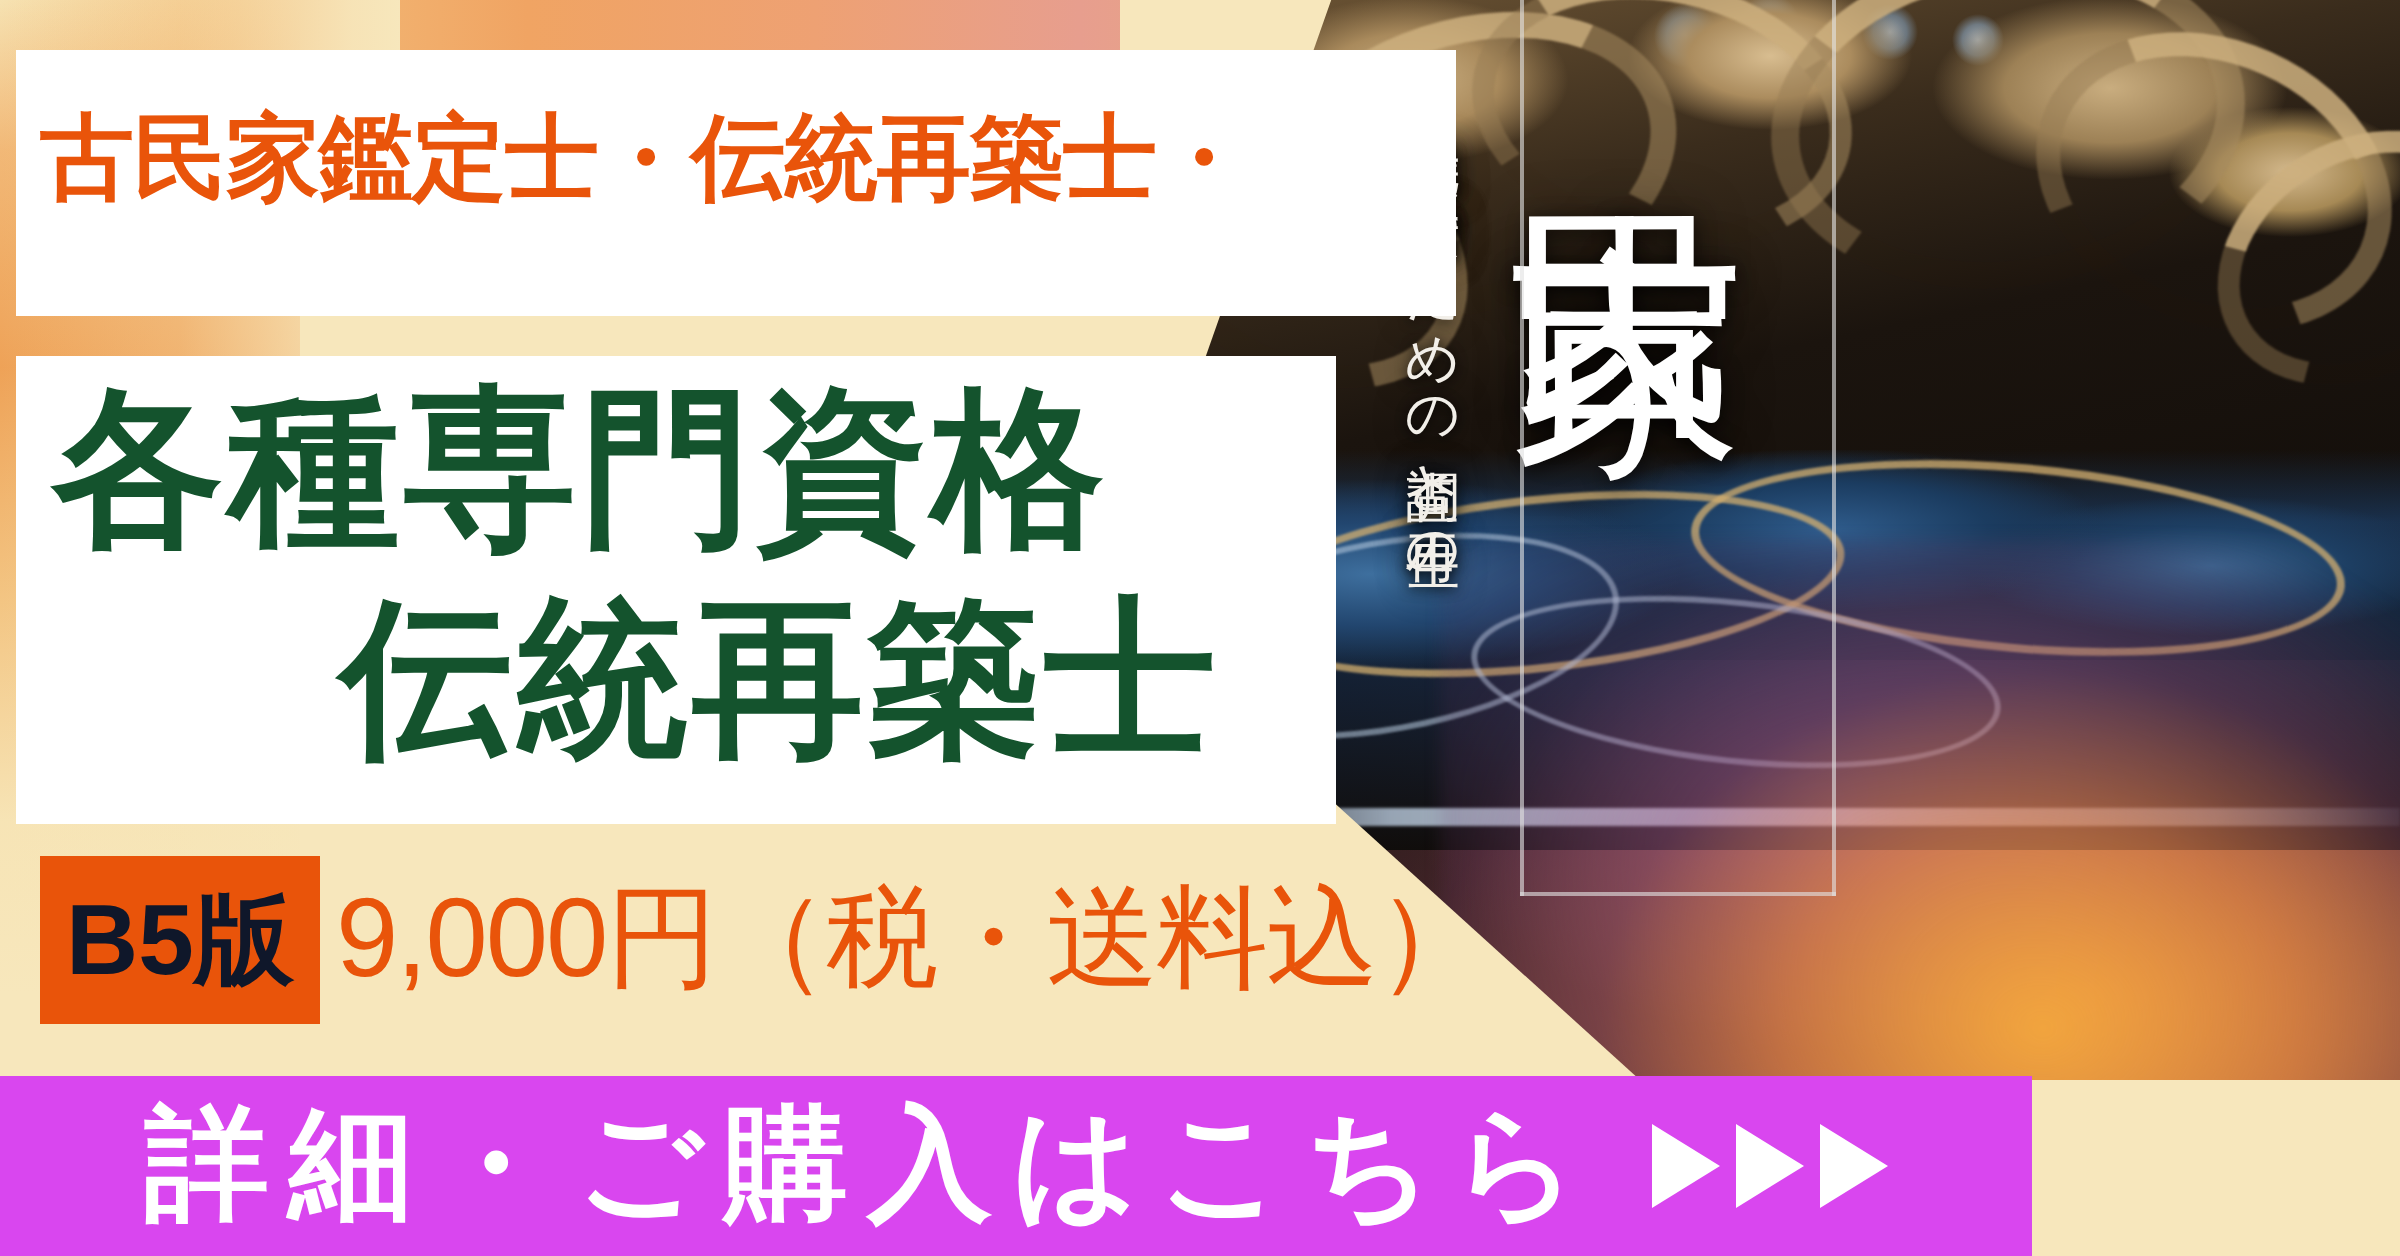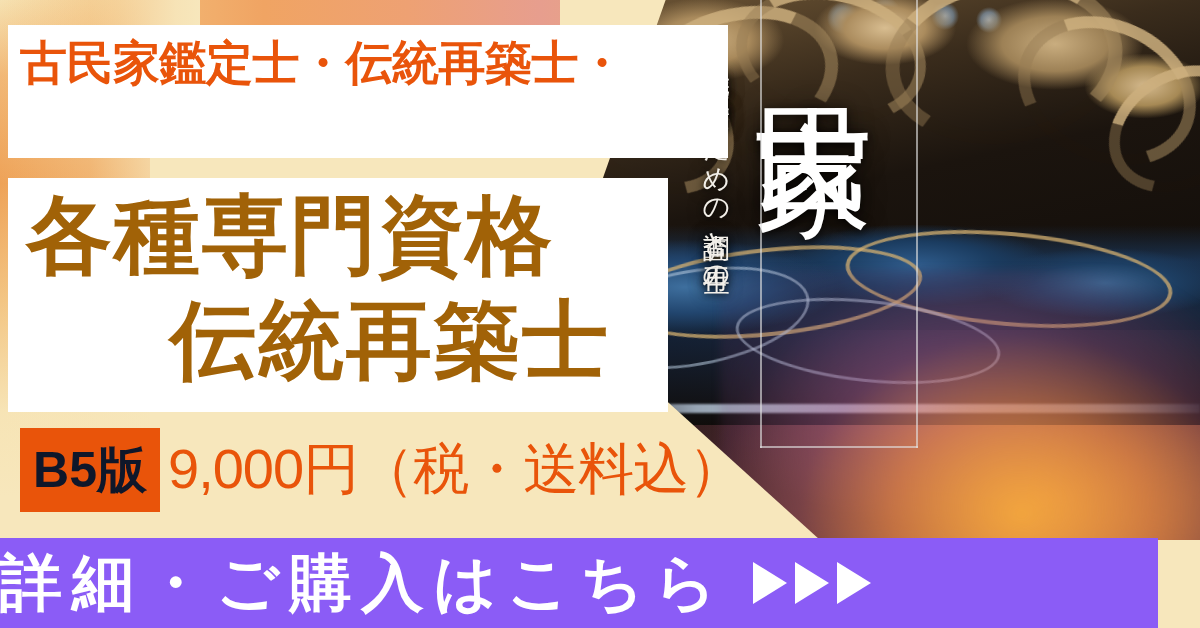--- a/index.html
+++ b/index.html
@@ -263,28 +263,28 @@
     left: 20px; top: 32px;
     width: 710px;
     z-index: 12;
     color: #E9540A;
     font-size: 47px;
     font-weight: 700;
     line-height: 1.32;
     letter-spacing: -0.5px;
     white-space: nowrap;
   }
-  .creds .line { display: block; }
+  .creds .line { display: block; margin-top: 16px; }
 
   .headline {
     position: absolute;
     left: 8px; top: 183px;
     width: 729px;
     z-index: 12;
-    color: #a16207;
+    color: #14532d;
     font-weight: 700;
     font-size: 86px;
     line-height: 1.22;
     letter-spacing: 2px;
   }
   .headline .l1 {
     display: block;
     padding-left: 18px;
   }
   .headline .l2 {
@@ -321,25 +321,26 @@
     font-size: 56px;
     font-weight: 400;
     letter-spacing: -1px;
     white-space: nowrap;
   }
 
   
   .cta {
     position: absolute;
     left: 0; bottom: 0;
-    width: 1158px;
+    width: 1016px;
     height: 90px;
-    background: #8b5cf6;
+    background: #d946ef;
     display: flex;
     align-items: center;
+    justify-content: center;
     z-index: 20;
     cursor: pointer;
   }
 
   .cta-text {
     color: #ffffff;
     font-size: 62px;
     font-weight: 700;
     letter-spacing: 10px;
     white-space: nowrap;

